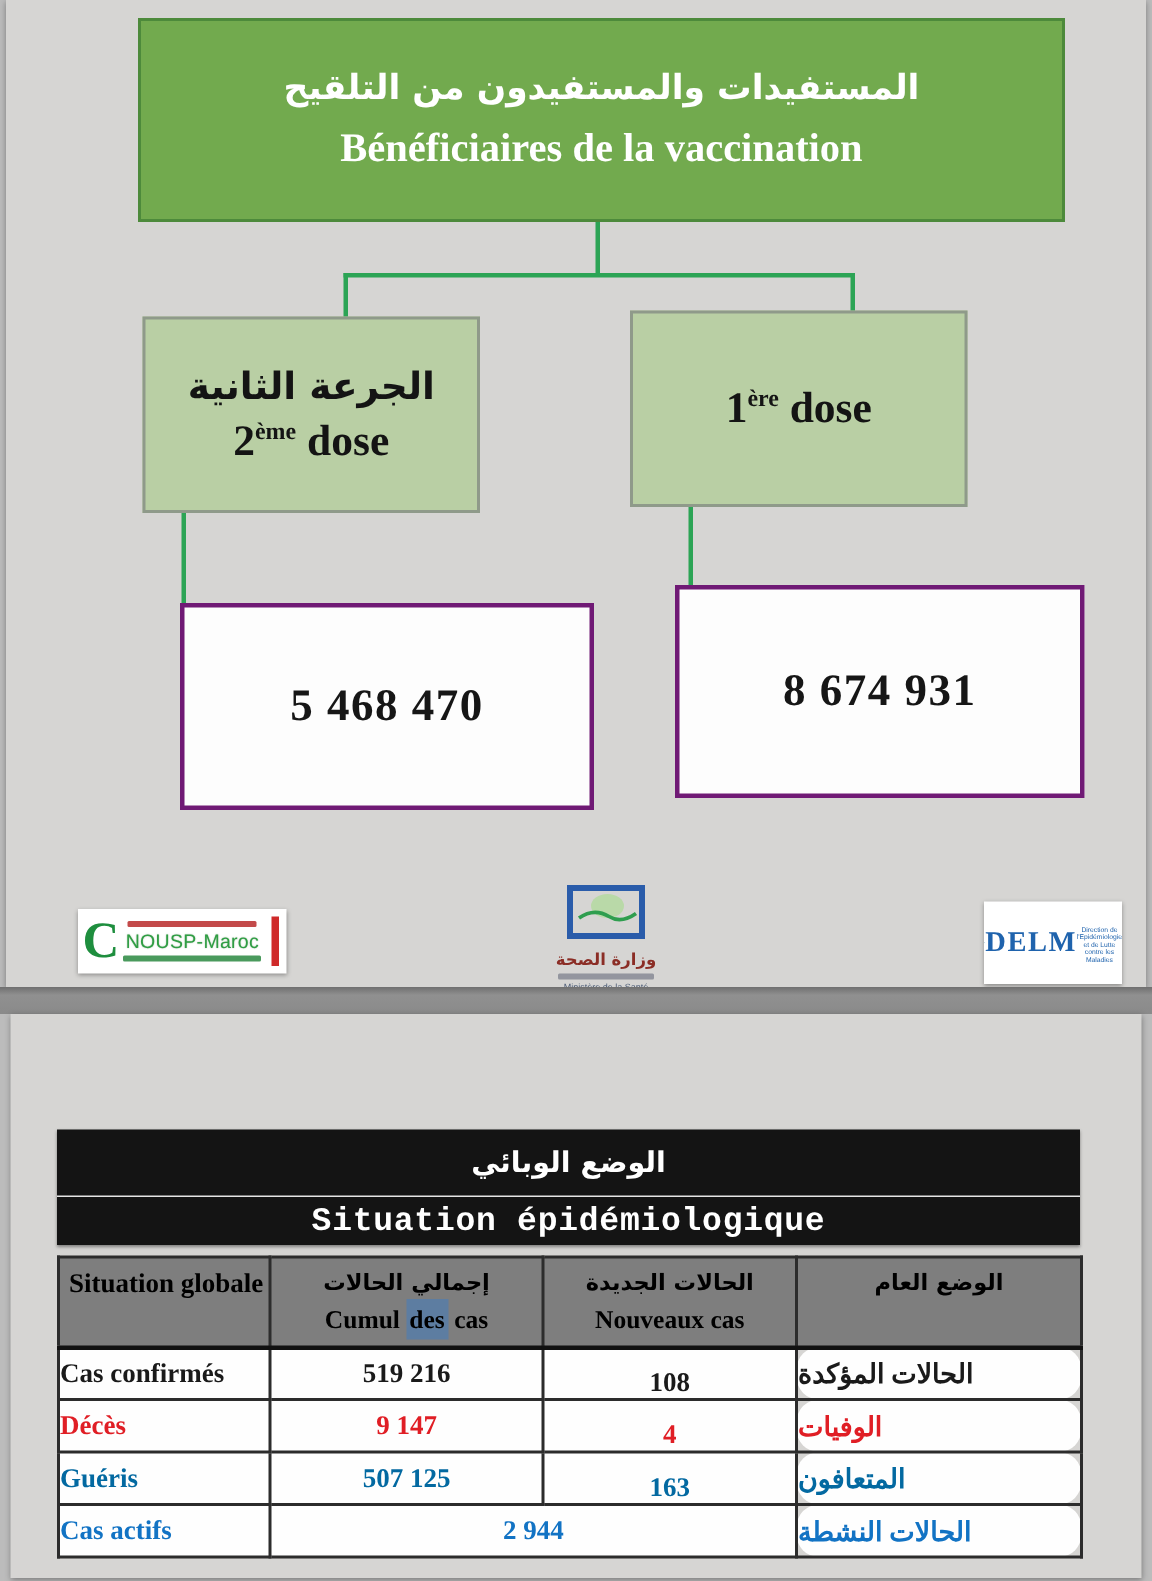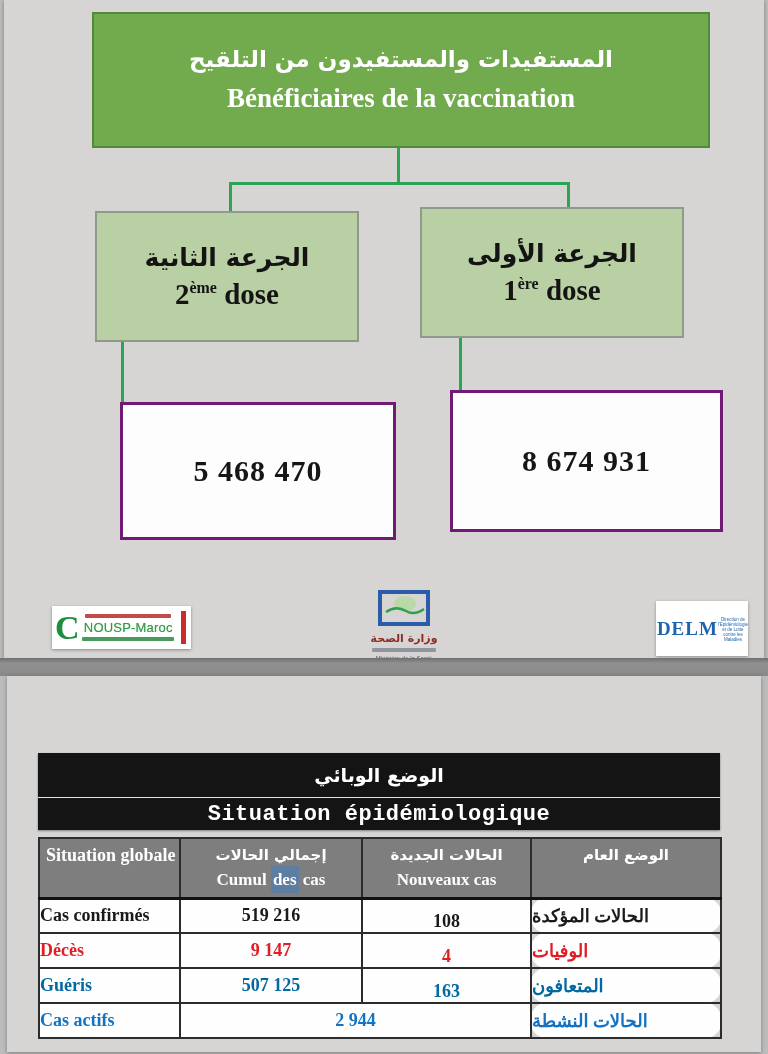--- a/index.html
+++ b/index.html
@@ -12,21 +12,21 @@
              background:linear-gradient(#6f6f6f,#909090 30%,#8a8a8a);}
 
   
   .green-line{position:absolute;background:#2ca455;}
   #main-title{position:absolute;left:88px;top:12px;width:618px;height:136px;
               background:#72aa4e;border:2px solid #4d8a3b;box-sizing:border-box;
               display:flex;flex-direction:column;justify-content:center;align-items:center;
               color:#fff;text-align:center;}
   #main-title .ar{font-size:23px;font-weight:bold;font-family:"DejaVu Sans",sans-serif;line-height:1.55;}
   #main-title .fr{font-size:27px;font-weight:bold;font-family:"Liberation Serif",serif;line-height:1.5;}
-  .dose-box{position:absolute;width:264px;height:131px;background:#b9cfa4;
+  .dose-box{position:absolute;width:225px;height:131px;background:#b9cfa4;
             border:2px solid #8f9a8a;box-sizing:border-box;display:flex;flex-direction:column;
             justify-content:center;align-items:center;color:#141414;text-align:center;}
   .dose-box .ar{font-size:25px;font-weight:bold;font-family:"DejaVu Sans",sans-serif;line-height:1.5;}
   .dose-box .fr{font-size:29px;font-weight:bold;font-family:"Liberation Serif",serif;line-height:1.3;}
   .dose-box .fr sup{font-size:.55em;}
   .num-box{position:absolute;background:#fdfdfd;border:3px solid #701a75;box-sizing:border-box;
            display:flex;justify-content:center;align-items:center;
            font-family:"Liberation Serif",serif;font-weight:bold;font-size:30px;color:#161616;
            letter-spacing:1px;}
 
@@ -56,21 +56,21 @@
   #epi-title .ar{font-size:19px;font-weight:bold;font-family:"DejaVu Sans",sans-serif;
                  height:44px;display:flex;align-items:center;justify-content:center;
                  border-bottom:1px solid #e5e5e5;}
   #epi-title .fr{font-size:22px;font-weight:bold;font-family:Liberation Mono, monospace;
                  height:32px;display:flex;align-items:center;justify-content:center;letter-spacing:.5px;}
   #epi-table{position:absolute;left:38px;top:837px;width:682px;border-collapse:collapse;
              table-layout:fixed;}
   #epi-table col.c1{width:141px;} #epi-table col.c2{width:182px;}
   #epi-table col.c3{width:169px;} #epi-table col.c4{width:190px;}
   #epi-table th,#epi-table td{border:2px solid #2c2c2c;padding:0;box-sizing:border-box;}
-  #epi-table thead th{background:#7e7e7e;color:#ffffff;height:60px;vertical-align:top;}
+  #epi-table thead th{background:#7e7e7e;color:#000000;height:60px;vertical-align:top;}
   #epi-table thead th .ar{font-size:15px;font-weight:bold;font-family:"DejaVu Sans",sans-serif;
                           display:block;margin-top:7px;}
   #epi-table thead th .fr{font-size:17px;font-weight:bold;font-family:"Liberation Serif",serif;
                           display:block;margin-top:6px;}
   #epi-table th.th-global{text-align:left;padding:6px 0 0 6px;
                           font-family:"Liberation Serif",serif;font-size:18px;}
   .hl{background:#5d7da1;padding:4px 2px;}
   #epi-table tbody td{background:#fefefe;height:35px;
                       font-family:"Liberation Serif",serif;font-weight:bold;font-size:18px;}
   #epi-table tbody{border-top:3px solid #111;}
@@ -96,21 +96,20 @@
     <div class="green-line" style="left:225px;top:182px;width:3px;height:30px;"></div>
     <div class="green-line" style="left:563px;top:182px;width:3px;height:26px;"></div>
     <div class="green-line" style="left:117px;top:340px;width:3px;height:64px;"></div>
     <div class="green-line" style="left:455px;top:337px;width:3px;height:55px;"></div>
 
     <div class="dose-box" style="left:91px;top:211px;">
       <div class="ar" dir="rtl">الجرعة الثانية</div>
       <div class="fr"><span>2</span><sup>ème</sup><span> dose</span></div>
     </div>
     <div class="dose-box" style="left:416px;top:207px;">
-      <div class="ar" dir="rtl">الجرعة الأولى</div>
       <div class="fr"><span>1</span><sup>ère</sup><span> dose</span></div>
     </div>
 
     <div class="num-box" style="left:116px;top:402px;width:276px;height:138px;">5 468 470</div>
     <div class="num-box" style="left:446px;top:390px;width:273px;height:142px;">8 674 931</div>
 
     <div class="logo-box" id="nousp">
       <span class="c-glyph">C</span>
       <span class="nousp-mid">
         <span class="tiny-bar" style="width:86px;background:#c34a4a;"></span>

